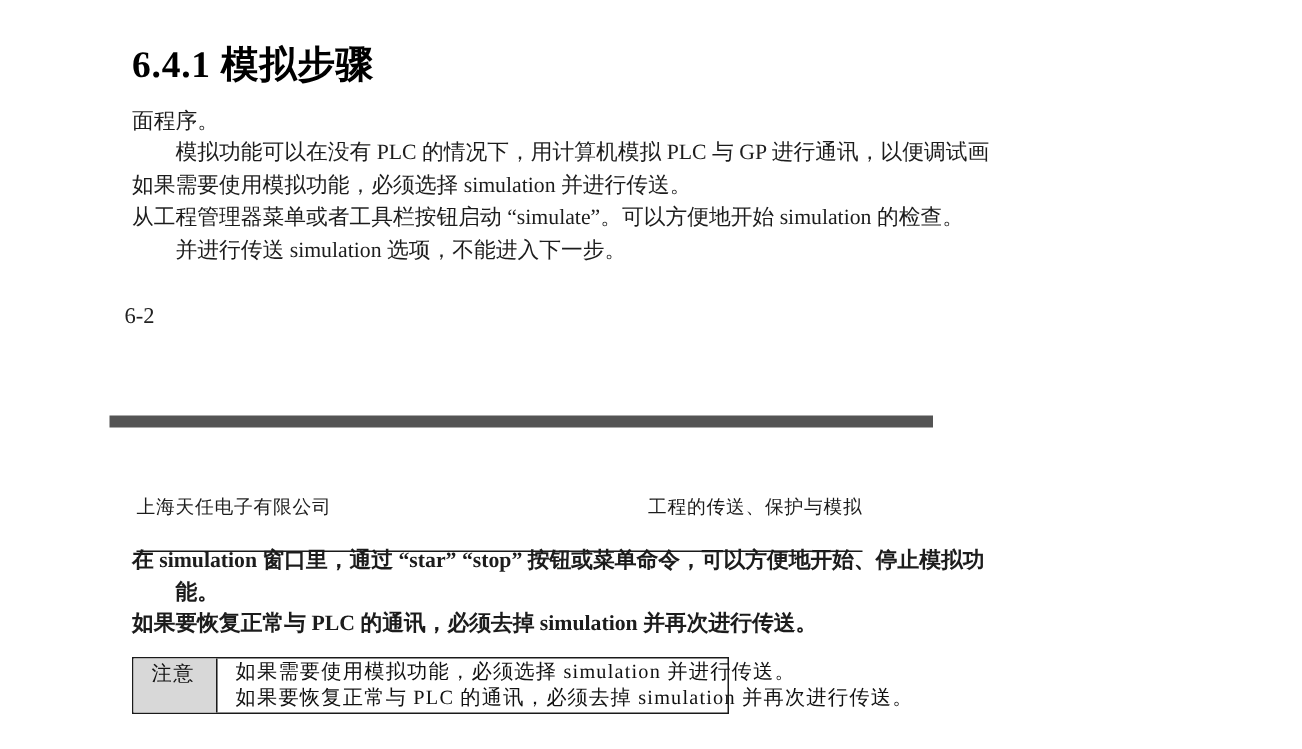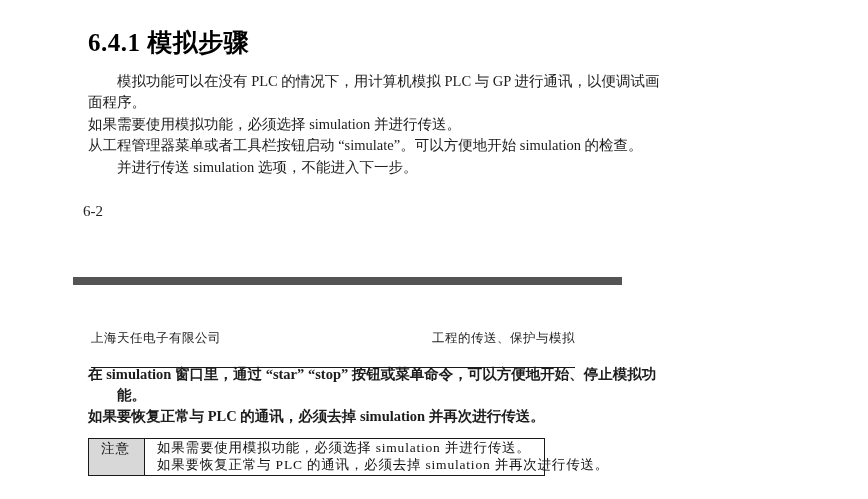--- a/index.html
+++ b/index.html
@@ -36,21 +36,21 @@
     position:absolute;left:91px;top:330px;
     width:484px;
     display:flex;justify-content:space-between;align-items:flex-end;
     font-size:12.5px;color:#1c1c1c;
     border-bottom:1.5px solid #1a1a1a;
     padding-bottom:20px;
     letter-spacing:0.5px;
   }
   .note-box{
     position:absolute;left:88px;top:438px;
-    width:457px;
+    width:398px;
     display:flex;
     border:1.5px solid #1a1a1a;
     box-sizing:border-box;
     background:#ffffff;
   }
   .note-label{
     width:56px;flex:0 0 56px;
     background:#d8d8d8;
     border-right:1.5px solid #1a1a1a;
     box-sizing:border-box;
@@ -65,22 +65,22 @@
   .note-line{height:16.5px;line-height:16.5px;white-space:nowrap;letter-spacing:0.8px;}
 </style>
 </head>
 <body>
 
 <div class="page">
 
   <h1 class="heading">6.4.1 模拟步骤</h1>
 
   <div class="para p1">
+    <div class="line">面程序。</div>
     <div class="line indent">模拟功能可以在没有 PLC 的情况下，用计算机模拟 PLC 与 GP 进行通讯，以便调试画</div>
-    <div class="line">面程序。</div>
     <div class="line">如果需要使用模拟功能，必须选择 simulation 并进行传送。</div>
     <div class="line">从工程管理器菜单或者工具栏按钮启动 “simulate”。可以方便地开始 simulation 的检查。</div>
     <div class="line indent">并进行传送 simulation 选项，不能进入下一步。</div>
   </div>
 
   <div class="page-number">6-2</div>
 
   <div class="page-break-bar"></div>
 
   <div class="running-header">

